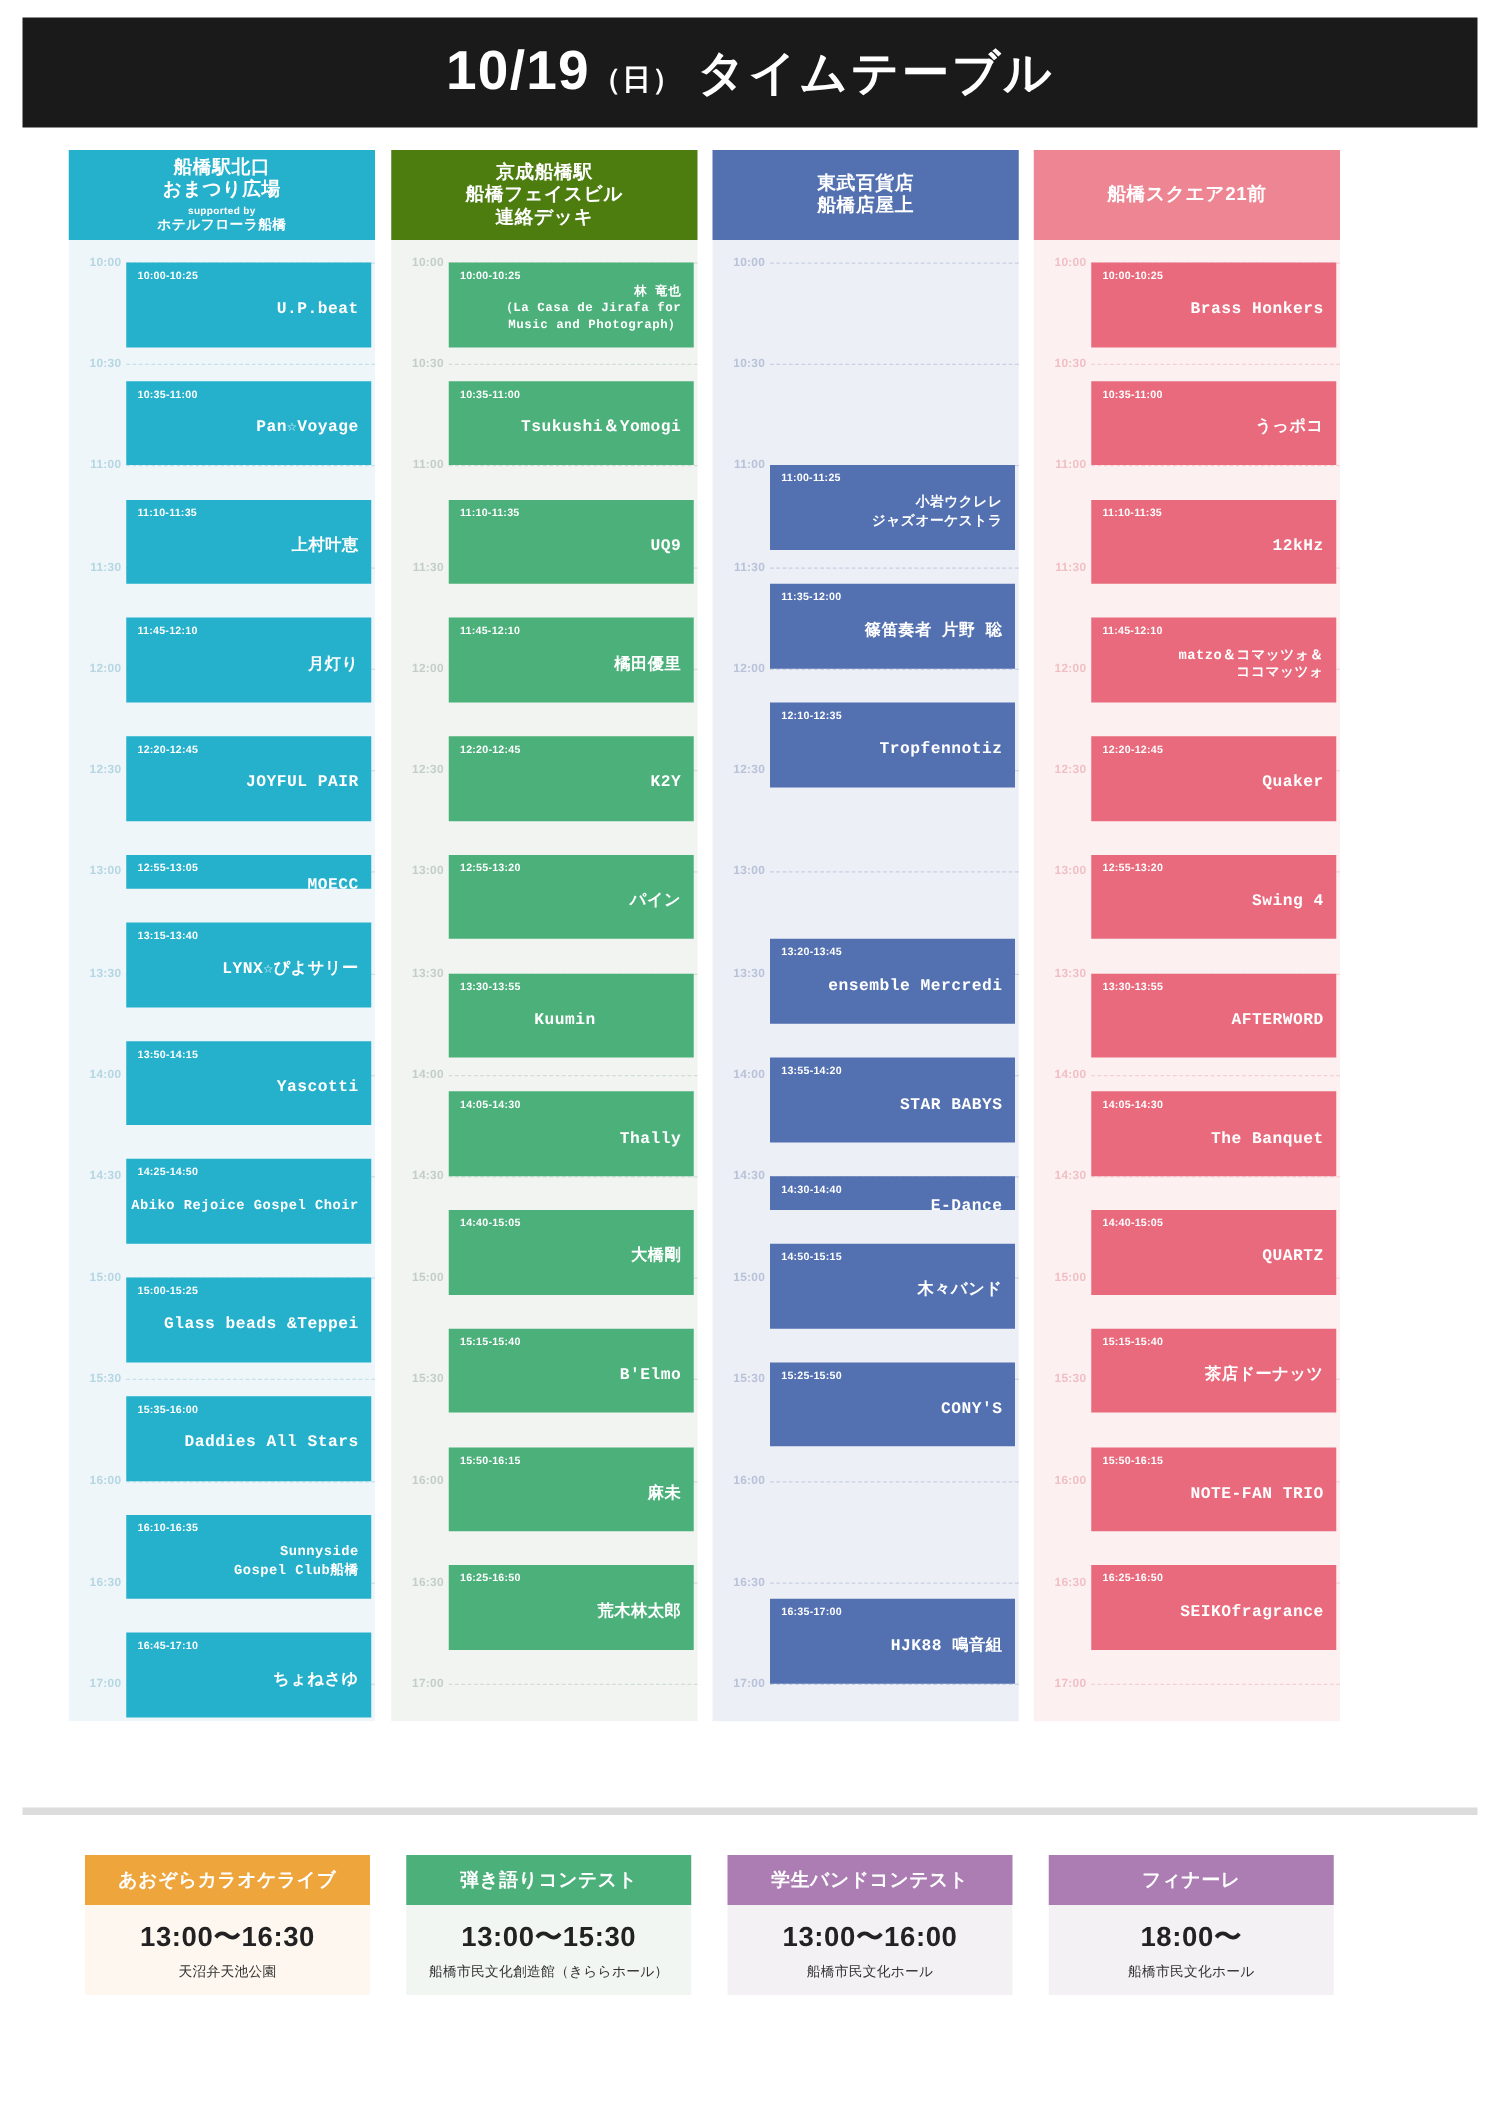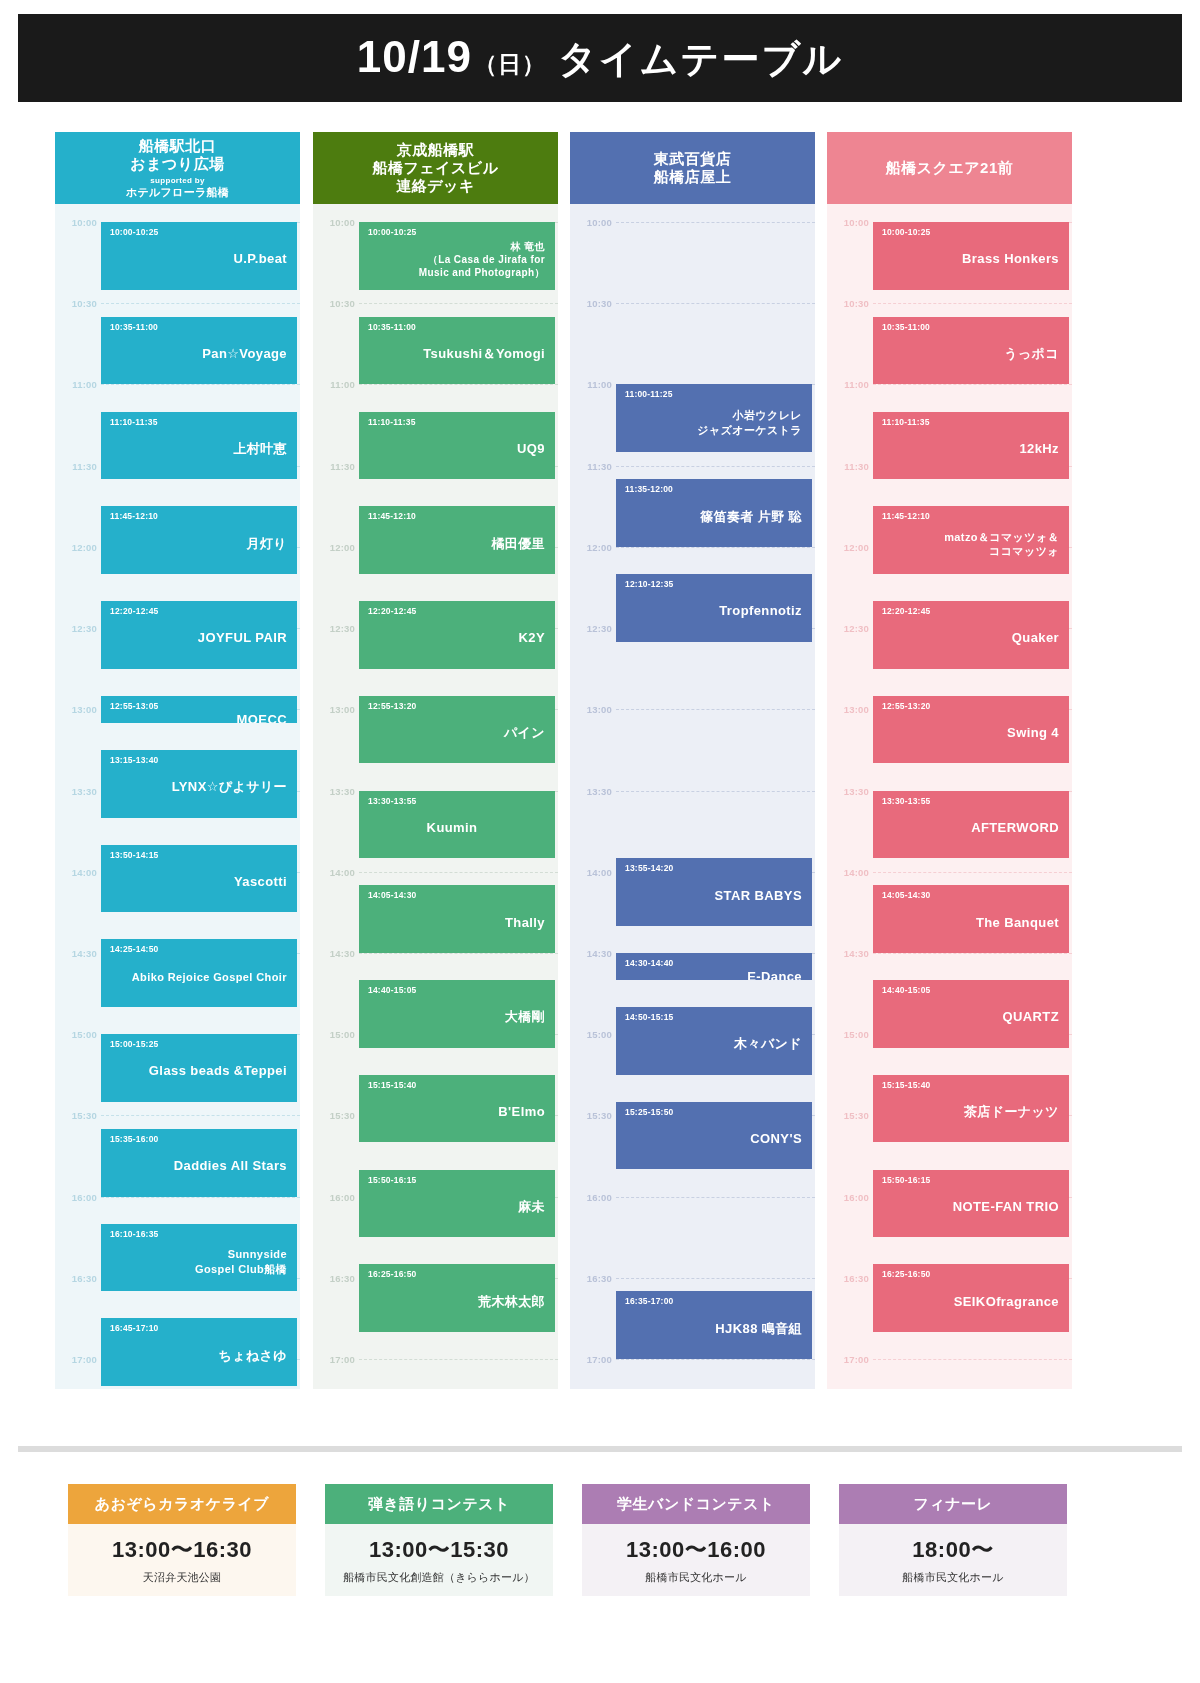--- a/index.html
+++ b/index.html
@@ -28,21 +28,21 @@
     white-space: nowrap;
     display: flex; align-items: baseline;
   }
   .header-date { font-size: 44px; font-weight: bold; }
   .header-dow  { font-size: 23px; font-weight: bold; margin: 0 12px 0 2px; }
   .header-label { font-size: 38px; font-weight: bold; letter-spacing: 2px; }
 
   
   .stages {
     position: absolute;
-    left: 0; top: 132px;
+    left: 0; top: 120px;
     width: 1048px; height: 1290px;
   }
   .stage-col {
     position: absolute;
     top: 0;
     width: 245px;
   }
   .stage-col:nth-child(1) { left: 55px; }
   .stage-col:nth-child(2) { left: 313px; }
   .stage-col:nth-child(3) { left: 570px; }
@@ -97,20 +97,21 @@
     font-size: 8.5px; font-weight: bold;
     letter-spacing: .2px;
     line-height: 1.1;
   }
   .ev .n {
     position: absolute; left: 0; right: 10px;
     text-align: right;
     font-size: 13px; font-weight: bold;
     letter-spacing: .4px;
     line-height: 1.3;
+    font-family: Liberation Mono, monospace;
   }
   .ev.small .n { font-size: 11px; }
   .ev.tiny  .n { font-size: 10px; }
 
   
   .c0 .stage-head { background: #25b0cb; }
   .c0 .stage-body { background: #eef6f9; }
   .c0 .tick       { color: #b5d6e2; }
   .c0 .tickline   { border-color: #c5e1ea; }
   .c0 .ev         { background: #25b0cb; }
@@ -430,20 +431,24 @@
             <div class="n" style="top: 23.8393px;">小岩ウクレレ<br>ジャズオーケストラ</div>
           </div>
           <div class="ev" style="top: 275.179px; height: 67.6786px;">
             <div class="t">11:35-12:00</div>
             <div class="n" style="top: 29.3393px;">篠笛奏者 片野 聡</div>
           </div>
           <div class="ev" style="top: 369.929px; height: 67.6786px;">
             <div class="t">12:10-12:35</div>
             <div class="n" style="top: 29.3393px;">Tropfennotiz</div>
           </div>
+          <div class="ev" style="top: 559.429px; height: 67.6786px;">
+            <div class="t">13:20-13:45</div>
+            <div class="n" style="top: 29.3393px;">ensemble Mercredi</div>
+          </div>
           <div class="ev" style="top: 654.179px; height: 67.6786px;">
             <div class="t">13:55-14:20</div>
             <div class="n" style="top: 29.3393px;">STAR BABYS</div>
           </div>
           <div class="ev" style="top: 748.929px; height: 27.0714px;">
             <div class="t">14:30-14:40</div>
             <div class="n" style="top: 16px;">E-Dance</div>
           </div>
           <div class="ev" style="top: 803.071px; height: 67.6786px;">
             <div class="t">14:50-15:15</div>

